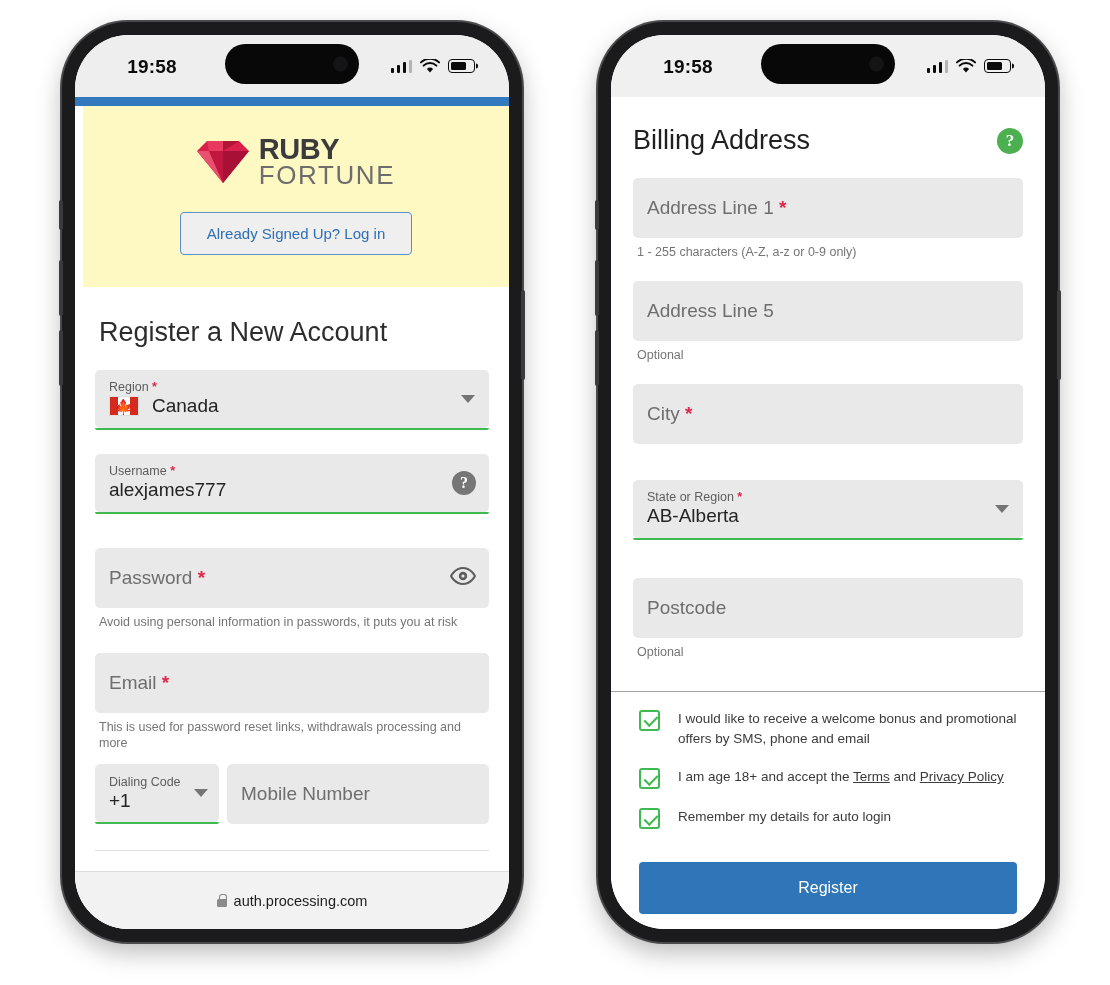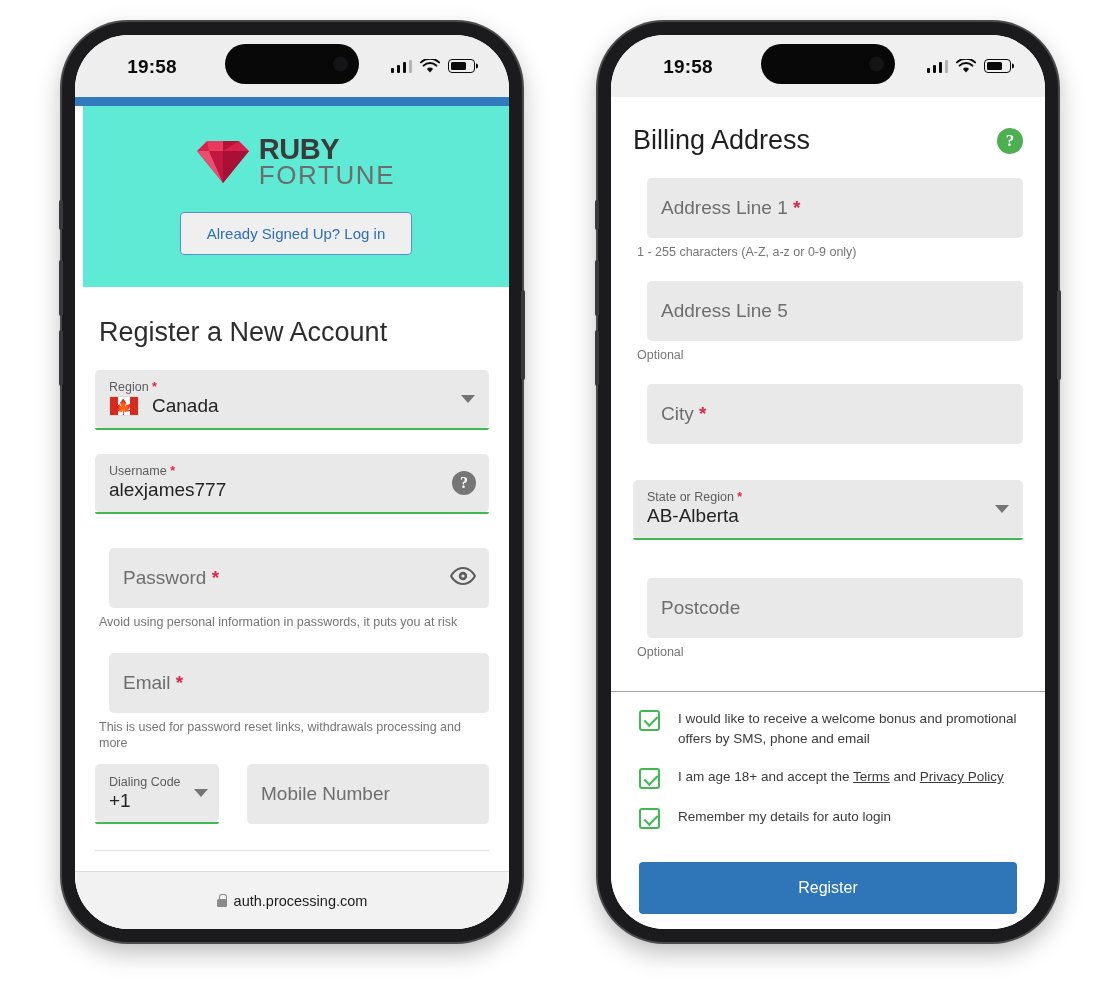--- a/index.html
+++ b/index.html
@@ -79,21 +79,21 @@
     transform: translateY(-50%);
     width: 2px; height: 5px; background: #0b0b0b; border-radius: 0 2px 2px 0;
   }
   .batt span { display: block; height: 100%; width: 72%; background: #0b0b0b; border-radius: 1.5px; }
 
   
   .page { flex: 1; overflow: hidden; display: flex; flex-direction: column; background: #fff; }
   .topbar-blue { height: 9px; flex: 0 0 9px; }
 
   .brand-area {
-    background: #5eead4;
+    background: #fef9c3;
     padding: 30px 0 32px;
     display: flex; flex-direction: column; align-items: center; margin-left: 8px;
   }
   .logo { display: flex; align-items: center; gap: 10px; }
   .gem { width: 52px; height: 46px; flex: 0 0 52px; }
   .logo-words { display: flex; flex-direction: column; line-height: 0.94; }
   .logo-top {
     font-size: 29px; font-weight: bold; color: #3b3b3b; letter-spacing: -0.5px;
   }
   .logo-bottom {
@@ -115,21 +115,21 @@
 
   
   .field { margin-bottom: 8px; }
   .fbox {
     position: relative;
     background: #e9e9e9; border-radius: 5px;
     padding: 10px 44px 10px 14px;
     min-height: 58px;
     display: flex; flex-direction: column; justify-content: center;
   }
-  .fbox.tall { min-height: 60px; margin-left: 14px; }
+  .fbox.tall { min-height: 60px; }
   .flabel { font-size: 12.5px; color: #5d5d5d; margin-bottom: 1px; }
   .fvalue { font-size: 19px; color: #232323; display: flex; align-items: center; gap: 13px; }
   .fplaceholder { font-size: 19px; color: #6e6e6e; }
   .req { color: #e0264a; font-weight: bold; }
   .underline-green { height: 2px; background: #3fb950; border-radius: 0 0 2px 2px; }
   .hint { font-size: 12.5px; color: #757575; padding: 6px 4px 0; line-height: 1.35; }
 
   .caret {
     position: absolute; right: 14px; top: 50%; transform: translateY(-50%);
     width: 0; height: 0;
@@ -157,21 +157,21 @@
   }
   .flag::before { left: 0; }
   .flag::after { right: 0; }
   .flag span {
     position: absolute; left: 50%; top: 50%; transform: translate(-50%,-50%);
     color: #d52b1e; font-size: 15px; line-height: 1;
   }
 
   .eye { width: 26px; height: 26px; }
 
-  .phone-row { display: flex; gap: 28px; align-items: flex-start; }
+  .phone-row { display: flex; gap: 8px; align-items: flex-start; }
   .dial { width: 124px; flex: 0 0 124px; }
   .dial .fbox { padding-right: 34px; }
   .dial .caret { right: 11px; }
   .mobile { flex: 1; }
   .mobile .fbox { min-height: 60px; }
 
   .divider-line { height: 1px; background: #e2e2e2; margin-top: 26px; }
 
   
   .page-head {

